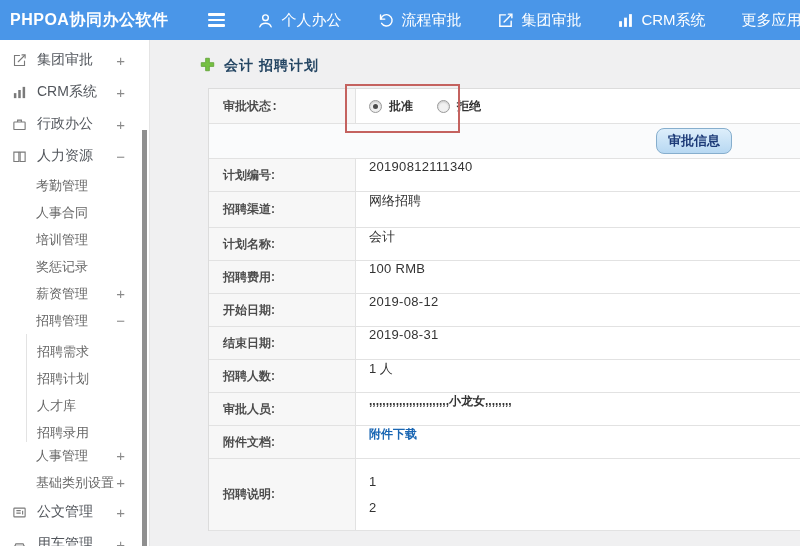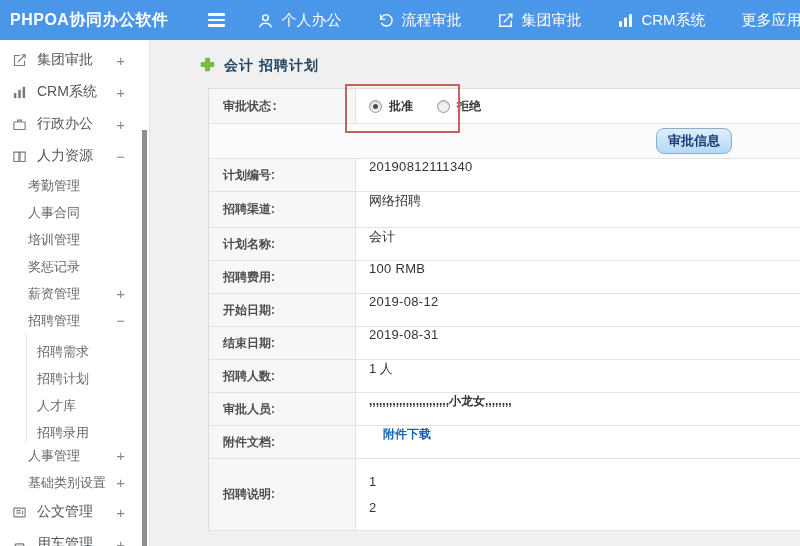--- a/index.html
+++ b/index.html
@@ -17,21 +17,21 @@
   .nav-item { display:flex; align-items:center; gap:7px; font-size:15px; cursor:pointer; white-space:nowrap; }
   .nav-item svg { display:block; }
   .caret { width:0; height:0; border-left:5px solid transparent; border-right:5px solid transparent; border-top:5px solid #fff; }
 
   
   .sidebar { position:absolute; top:40px; left:0; width:150px; height:506px;
     background:#fff; border-right:1px solid #e4e4e4; padding-top:4px; overflow:hidden; }
   .s-item { display:flex; align-items:center; padding-left:12px; padding-right:24px;
     color:#52565c; cursor:pointer; }
   .lvl1 { height:32px; font-size:14px; }
-  .lvl2 { height:27px; font-size:13px; color:#666; padding-left:28px; }
+  .lvl2 { height:27px; font-size:13px; color:#666; padding-left:36px; }
   .lvl3-group { margin-left:26px; border-left:1px solid #e3e3e3; }
   .lvl3 { height:27px; font-size:13px; color:#666; padding-left:10px;align-items:flex-end; }
   .s-icon { width:16px; display:flex; margin-right:9px; }
   .s-toggle { margin-left:auto; color:#8a8a8a; font-size:15px; line-height:1; }
   .s-scroll { position:absolute; top:90px; right:2px; width:5px; height:416px; background:#8f8f8f; }
 
   
   .main { position:absolute; top:40px; left:150px; width:650px; height:506px;
     background:#f0f0f1; padding-top:15px; }
   .title-row { margin-left:50px; display:flex; align-items:center; gap:9px; height:22px; }
@@ -51,21 +51,21 @@
     font-family:"Liberation Sans","DejaVu Sans",sans-serif; }
   .row-desc { height:72px; }
   .row-desc .fvalue { flex-direction:column; align-items:flex-start; justify-content:center; gap:11px; }
   .radio-group { display:flex; align-items:center; gap:24px; }
   .radio-opt { display:flex; align-items:center; gap:7px; cursor:pointer; }
   .radio { width:13px; height:13px; border-radius:50%; border:1px solid #9a9a9a; background:#f1f1f1;
     position:relative; box-shadow:inset 0 1px 2px rgba(0,0,0,.18); }
   .radio.selected::after { content:""; position:absolute; left:3px; top:3px; right:3px; bottom:3px;
     border-radius:50%; background:#4c4c4c; }
   .radio-label { font-size:12px; font-weight:bold; color:#333; }
-  .file-link { color:#1a66b3; font-weight:bold; font-size:12px; text-decoration:none; cursor:pointer;margin-left:14px; }
+  .file-link { color:#1a66b3; font-weight:bold; font-size:12px; text-decoration:none; cursor:pointer; }
   .annotation-box { position:absolute; left:136px; top:-5px; width:115px; height:49px;
     border:2px solid #c4625f; z-index:6; pointer-events:none; }
   .mono-val { letter-spacing:.3px; }
 </style>
 </head>
 <body>
 
 <div class="app">
 
   <div class="header">

